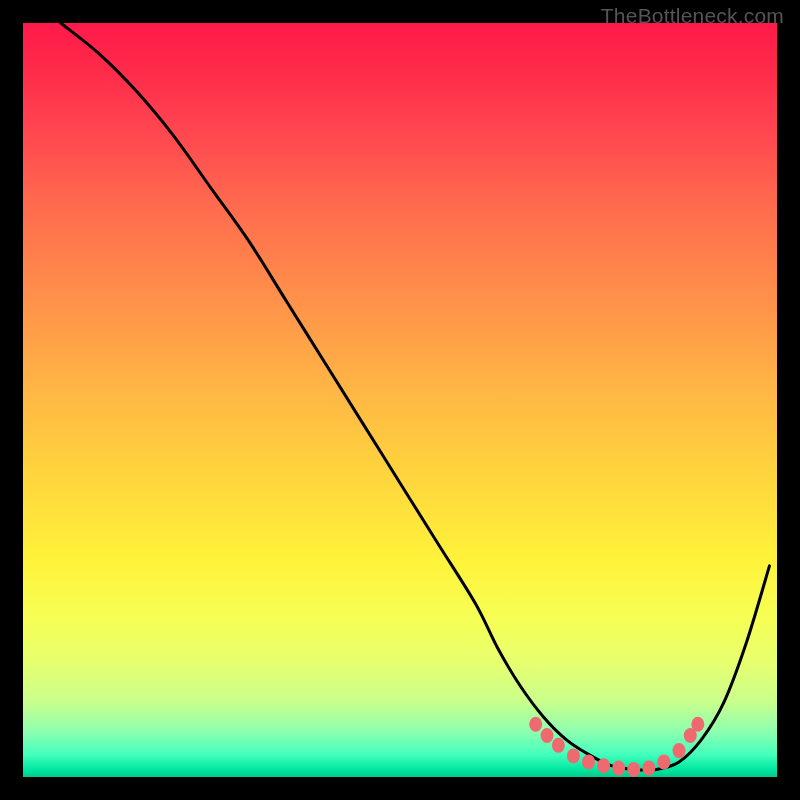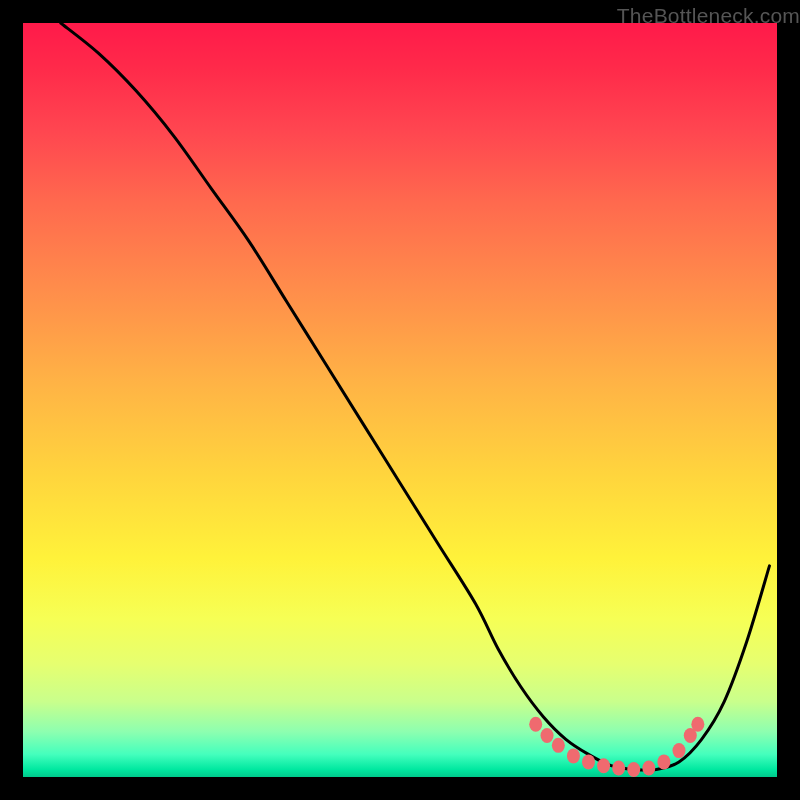--- a/index.html
+++ b/index.html
@@ -6,21 +6,21 @@
   html, body { width: 800px; height: 800px; background: #000; font-family: Arial, sans-serif; }
   .container {
     position: relative;
     width: 800px;
     height: 800px;
     background: #000;
   }
   .watermark {
     position: absolute;
     top: 4px;
-    right: 0;
+    right: 16px;
     color: #555;
     font-size: 21px;
     font-weight: 500;
     letter-spacing: 0.2px;
     z-index: 5;
   }
   .plot-area {
     position: absolute;
     left: 23px;
     top: 23px;

